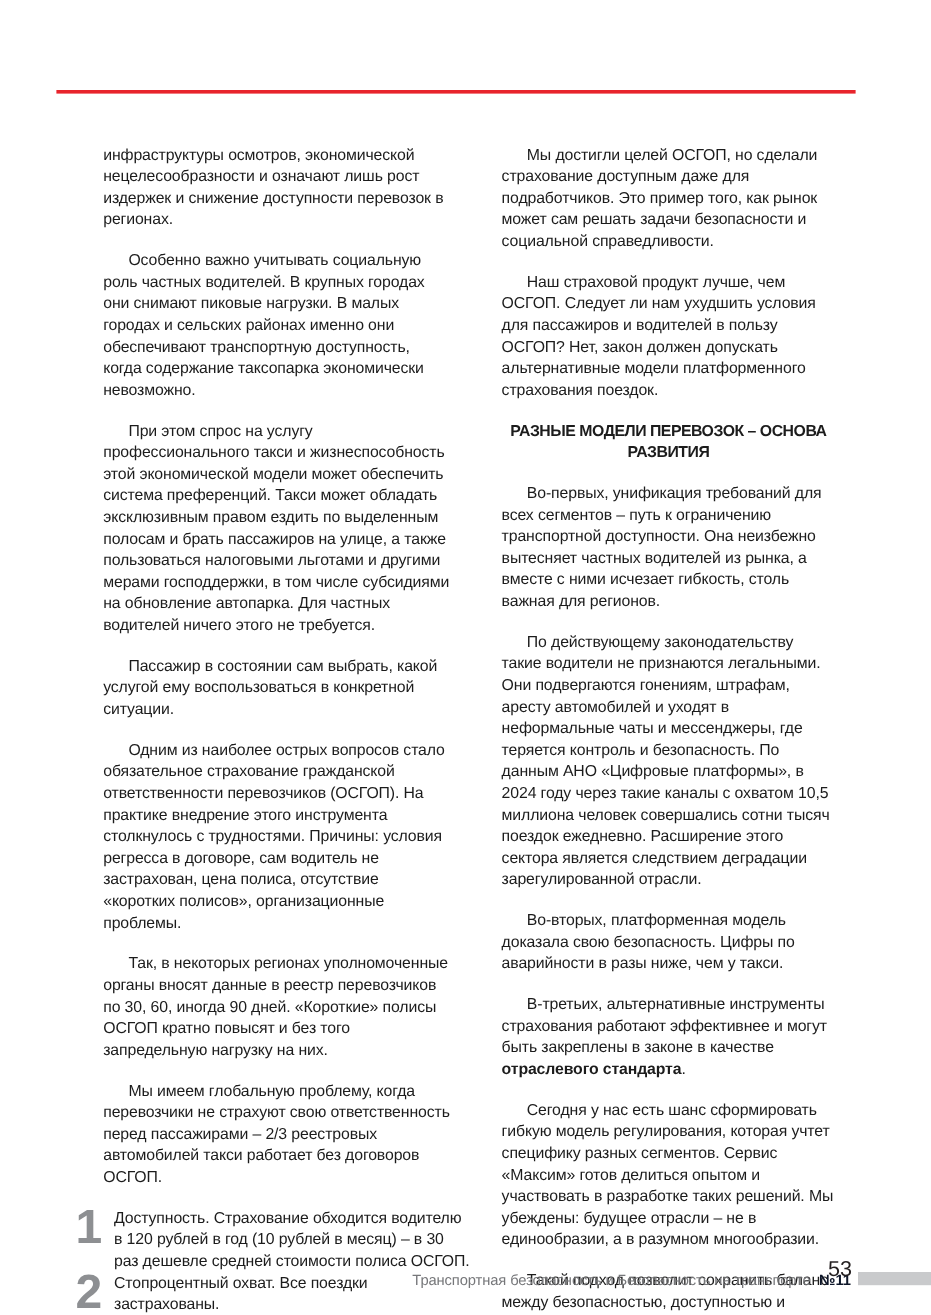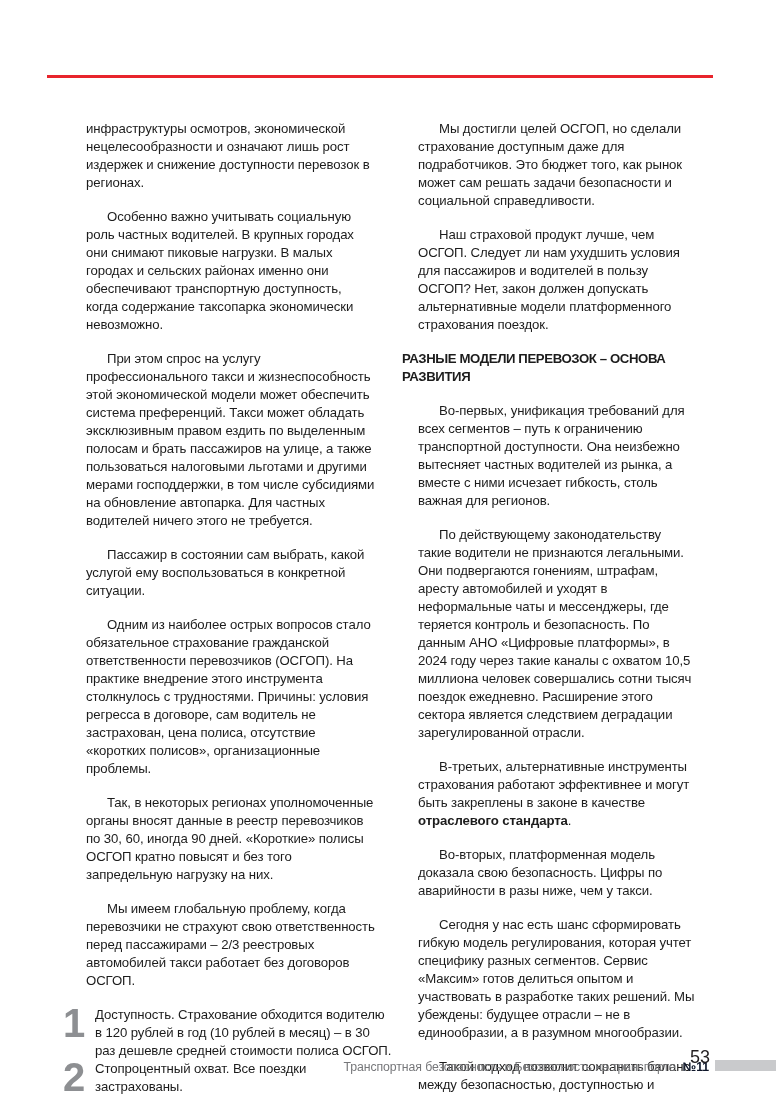--- a/index.html
+++ b/index.html
@@ -24,21 +24,21 @@
     position:absolute;left:70px;top:104px;width:642px;
     display:flex;gap:10px;
   }
   .col{width:316px;font-size:13.2px;line-height:18px;letter-spacing:-0.1px;text-align:left;hyphens:auto;}
   .col-left{width:322px;}
   .col-right{width:310px;}
   p.body{margin:16px;text-indent:21px;}
   p.body.no-indent{text-indent:0;}
   h2.section-heading{
     margin:8px 0 0 0;font-size:13.2px;line-height:18px;font-weight:bold;
-    letter-spacing:-0.4px;text-indent:0;
+    letter-spacing:-0.4px;text-indent:0;text-align:center;
   }
   .feature-list{margin:0 0 0 -7px;padding:0;}
   .feature-item{display:flex;align-items:flex-start;}
   .feature-num{
     flex:0 0 32px;font-size:40px;line-height:34px;font-weight:bold;
     color:var(--list-number-gray);letter-spacing:-1px;
   }
   .feature-text{flex:1;}
   .last-paragraph{position:relative;}
   .end-square{
@@ -93,30 +93,30 @@
         <span class="feature-text">Соответствие нормативам ОСГОП по размеру возмещения.</span>
       </div>
       <div class="feature-item">
         <span class="feature-num">4</span>
         <span class="feature-text">Расширенный круг защиты. Возмещается вред не только пассажирам, но и водителям, а также пешеходам.</span>
       </div>
     </div>
   </div>
 
   <div class="col col-right">
-    <p class="body">Мы достигли целей ОСГОП, но сделали страхование доступным даже для подработчиков. Это бюджет того, как рынок может сам решать задачи безопасности и социальной справедливости.</p>
+    <p class="body">Мы достигли целей ОСГОП, но сделали страхование доступным даже для подработчиков. Это пример того, как рынок может сам решать задачи безопасности и социальной справедливости.</p>
     <p class="body">Наш страховой продукт лучше, чем ОСГОП. Следует ли нам ухудшить условия для пассажиров и водителей в пользу ОСГОП? Нет, закон должен допускать альтернативные модели платформенного страхования поездок.</p>
 
     <h2 class="section-heading">РАЗНЫЕ МОДЕЛИ ПЕРЕВОЗОК – ОСНОВА РАЗВИТИЯ</h2>
 
     <p class="body">Во-первых, унификация требований для всех сегментов – путь к ограничению транспортной доступности. Она неизбежно вытесняет частных водителей из рынка, а вместе с ними исчезает гибкость, столь важная для регионов.</p>
     <p class="body">По действующему законодательству такие водители не признаются легальными. Они подвергаются гонениям, штрафам, аресту автомобилей и уходят в неформальные чаты и мессенджеры, где теряется контроль и безопасность. По данным АНО «Цифровые платформы», в 2024 году через такие каналы с охватом 10,5 миллиона человек совершались сотни тысяч поездок ежедневно. Расширение этого сектора является следствием деградации зарегулированной отрасли.</p>
+    <p class="body">Во-вторых, платформенная модель доказала свою безопасность. Цифры по аварийности в разы ниже, чем у такси.</p>
+
     <p class="body"><span>В-третьих, альтернативные инструменты страхования работают эффективнее и могут быть закреплены в законе в качестве </span><b>отраслевого стандарта</b><span>.</span></p>
-
-    <p class="body">Во-вторых, платформенная модель доказала свою безопасность. Цифры по аварийности в разы ниже, чем у такси.</p>
 
 
     <p class="body">Сегодня у нас есть шанс сформировать гибкую модель регулирования, которая учтет специфику разных сегментов. Сервис «Максим» готов делиться опытом и участвовать в разработке таких решений. Мы убеждены: будущее отрасли – не в единообразии, а в разумном многообразии.</p>
 
     <p class="body last-paragraph"><span>Такой подход позволит сохранить баланс между безопасностью, доступностью и экономикой, а также задействовать ресурсы платформ и граждан без чрезмерной нагрузки на бюджет и инфраструктуру.</span><span class="end-square"></span></p>
   </div>
 
 </div>
 
 <div class="footer">

